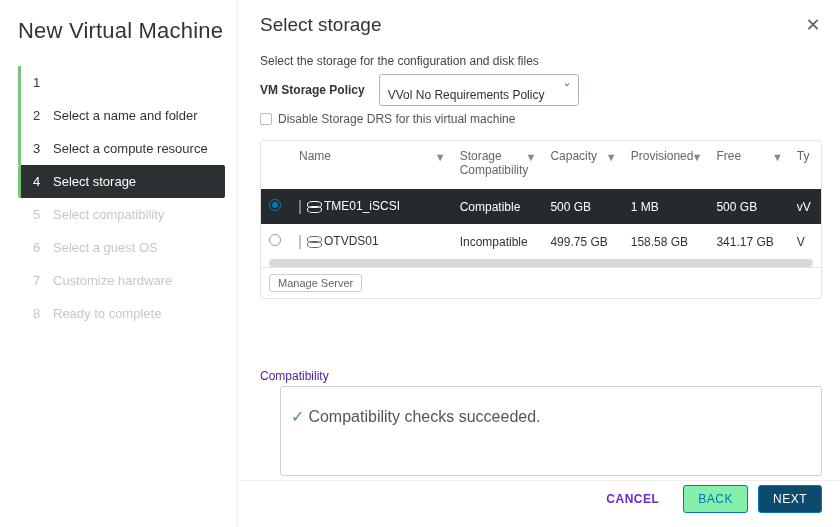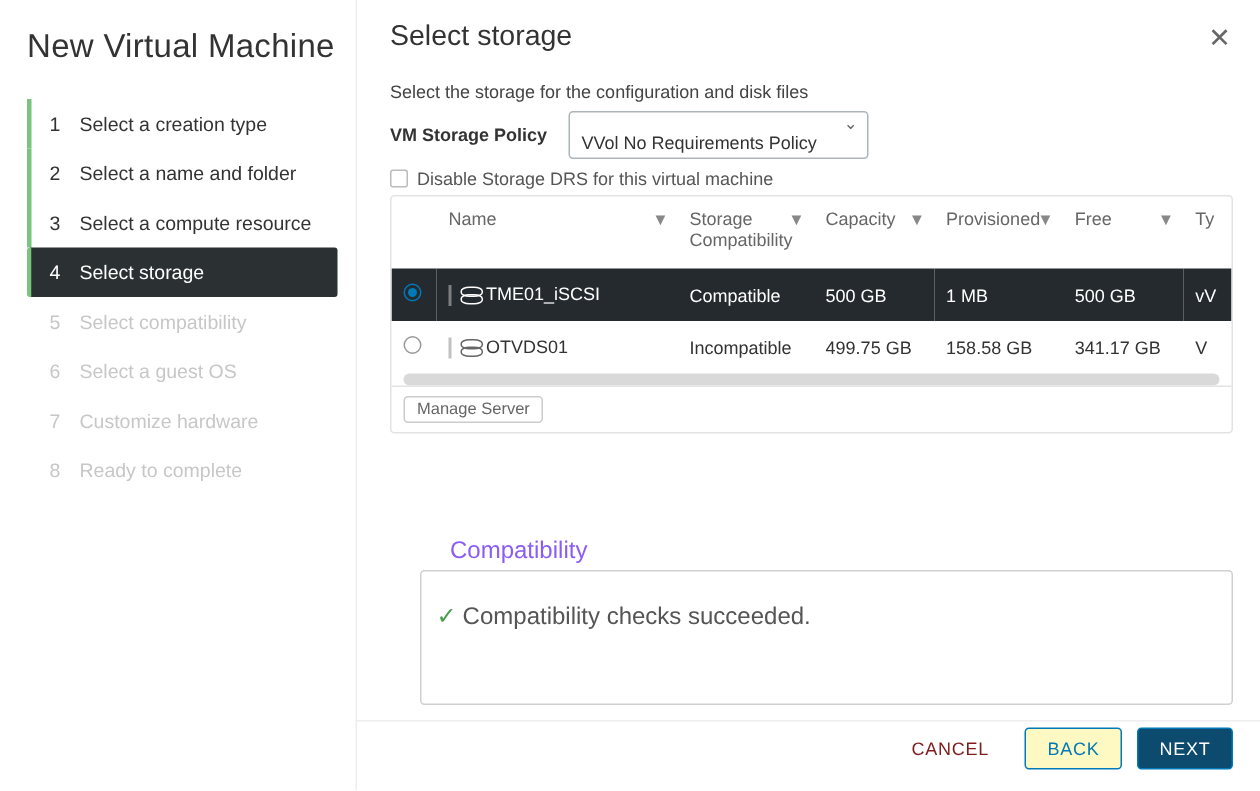--- a/index.html
+++ b/index.html
@@ -21,63 +21,62 @@
   .main-title { font-size:19px; color:#333; font-weight:400;}
   .close { font-size:18px; color:#666; cursor:pointer; width:18px; text-align:center;}
   .subtitle { font-size:12px; color:#444; margin-top:18px;}
   .chk-row { display:flex; align-items:center; margin-top:6px; font-size:12px; color:#999; gap:6px;}
   .chk-row .chk { width:12px; height:12px; border:1px solid #bbb; border-radius:2px; display:inline-block;}
   .policy-row { display:flex; align-items:center; margin-top:6px; gap:14px;}
   .policy-label { font-size:12px; font-weight:600; color:#333;}
   .dropdown { border:1px solid #aeb5b9; border-radius:3px; font-size:12px; color:#333; padding:13px 20px 3px 8px; position:relative; background:#fff; cursor:pointer; min-width:200px;}
   .dropdown::after { content:"⌄"; position:absolute; right:6px; top:1px; font-size:11px; color:#666;}
   
-  .tbl-wrap { margin-top:4px; border:1px solid #e3e3e3; border-radius:3px;}
+  .tbl-wrap { margin-top:14px; border:1px solid #e3e3e3; border-radius:3px;}
   .tbl { width:560px; border-collapse:collapse; font-size:12px;}
   .tbl th { text-align:left; font-weight:400; color:#666; padding:8px 8px 12px 8px; vertical-align:top; position:relative;}
   .tbl th .f-icon { position:absolute; right:6px; top:10px; color:#888; font-size:11px;}
   .tbl td { padding:10px 8px; vertical-align:middle;}
   .tbl .row-sel { background:#252a2e; color:#fff;}
   .radio { width:12px; height:12px; border:1px solid #999; border-radius:50%; display:inline-block; position:relative;}
   .radio.on { border-color:#0079b8;}
   .radio.on::after{ content:""; position:absolute; inset:2px; background:#0079b8; border-radius:50%;}
   .ds-icon { display:inline-block; width:13px; height:12px; position:relative; margin-right:4px; vertical-align:middle;}
   .ds-icon::before{content:""; position:absolute; left:0; top:0; width:13px; height:5px; border:1px solid currentColor; border-radius:6px/3px;}
   .ds-icon::after{content:""; position:absolute; left:0; top:5px; width:13px; height:5px; border:1px solid currentColor; border-radius:6px/3px;}
   .bar { width:2px; height:14px; background:currentColor; opacity:.3; display:inline-block; margin:0 6px 0 0; vertical-align:middle;}
   .row-sel .bar{ background:#fff; opacity:.4;}
   .scroll-shadow{ height:8px; background:#d9d9d9; border-radius:4px; margin:0 8px;}
   .tbl-footer { display:flex; align-items:center; justify-content:space-between; padding:6px 8px; border-top:1px solid #e3e3e3; font-size:11px; color:#666;}
   .mc-btn { border:1px solid #ccc; border-radius:3px; padding:2px 8px; font-size:11px; background:#fff; cursor:pointer;}
   .ipp { display:flex; align-items:center; gap:8px;}
   .ipp .sel { border-bottom:1px solid #999; padding:0 10px 0 2px; position:relative;}
   .ipp .sel::after{content:"⌄"; font-size:10px; position:absolute; right:0; top:-1px;}
   
-  .compat-label { font-size:16px; color:#8b5cf6; margin-top:70px;margin-left:40px;}
+  .compat-label { font-size:12px; color:#4c1d95; margin-top:70px;}
   .compat-box { border:1px solid #d0d0d0; border-radius:3px; height:90px; padding:20px 10px; font-size:16px; color:#555; margin-top:3px;margin-left:20px;}
   .ok-icon { color:#4a9e52; margin-right:4px;}
   
   .footer { position:absolute; right:18px; bottom:14px; display:flex; gap:10px; align-items:center;}
   .btn { font-size:12px; border-radius:3px; padding:6px 14px; cursor:pointer; letter-spacing:.5px;}
-  .btn-text { border:none; background:none; color:#7f1d1d;}
-  .btn-outline { border:1px solid #0079b8; color:#0079b8; background:#fef9c3;}
+  .btn-text { border:none; background:none; color:#6d28d9;font-weight:bold;}
+  .btn-outline { border:1px solid #0079b8; color:#0079b8; background:#86efac;}
   .btn-primary{ border:1px solid #0079b8; background:#0c4a6e; color:#fff;}
   .border-top{ position:absolute; bottom:46px; left:0; right:0; height:1px; background:#eee;}
 </style>
 </head>
 <body>
 
 <div class="root">
 
   <aside class="sidebar">
     <h1 class="sb-title">New Virtual Machine</h1>
     <ul class="step-list">
       <li class="step done">
         <span class="num">1</span>
-        <span class="label">Select a creation type</span>
       </li>
       <li class="step done">
         <span class="num">2</span>
         <span class="label">Select a name and folder</span>
       </li>
       <li class="step done">
         <span class="num">3</span>
         <span class="label">Select a compute resource</span>
       </li>
       <li class="step active">

